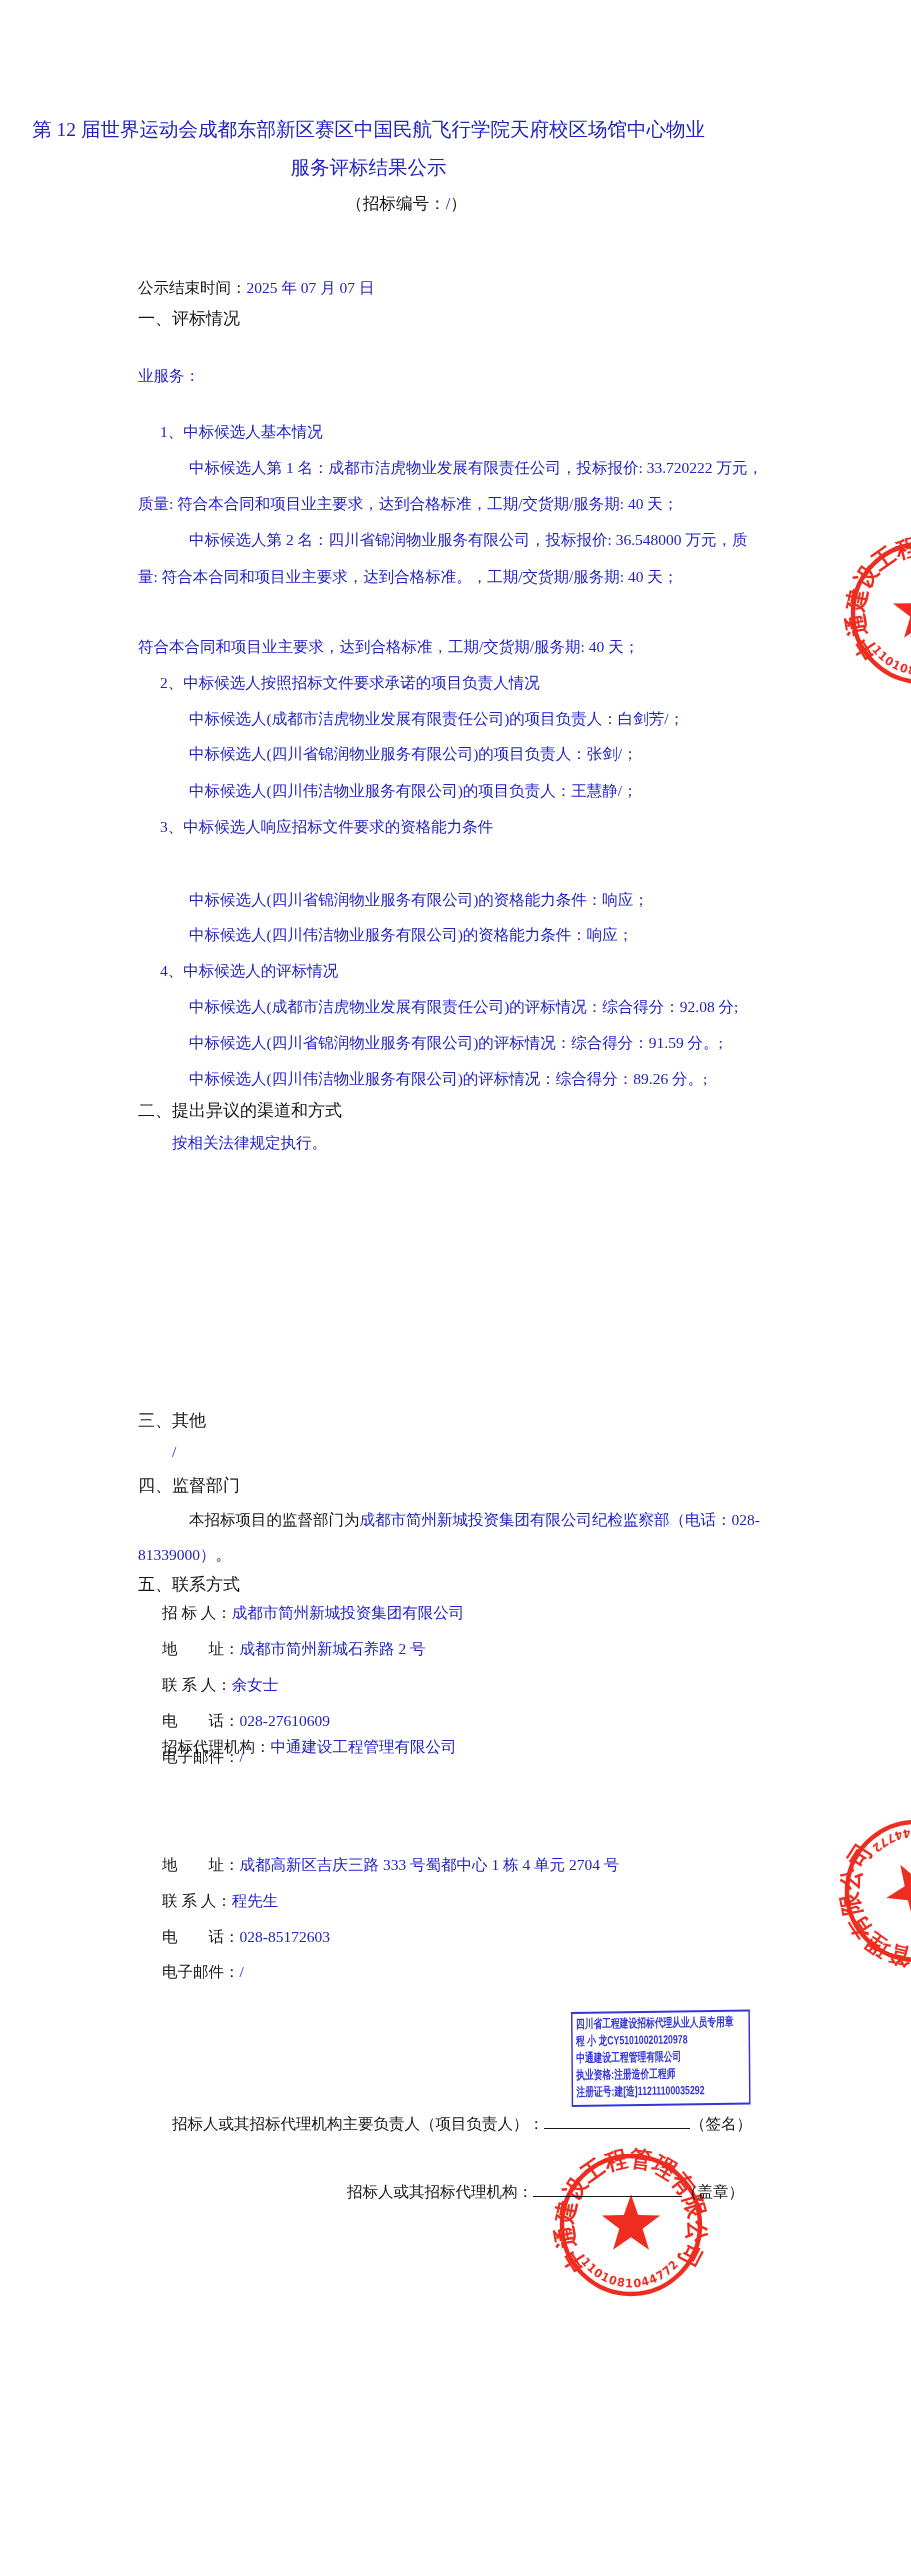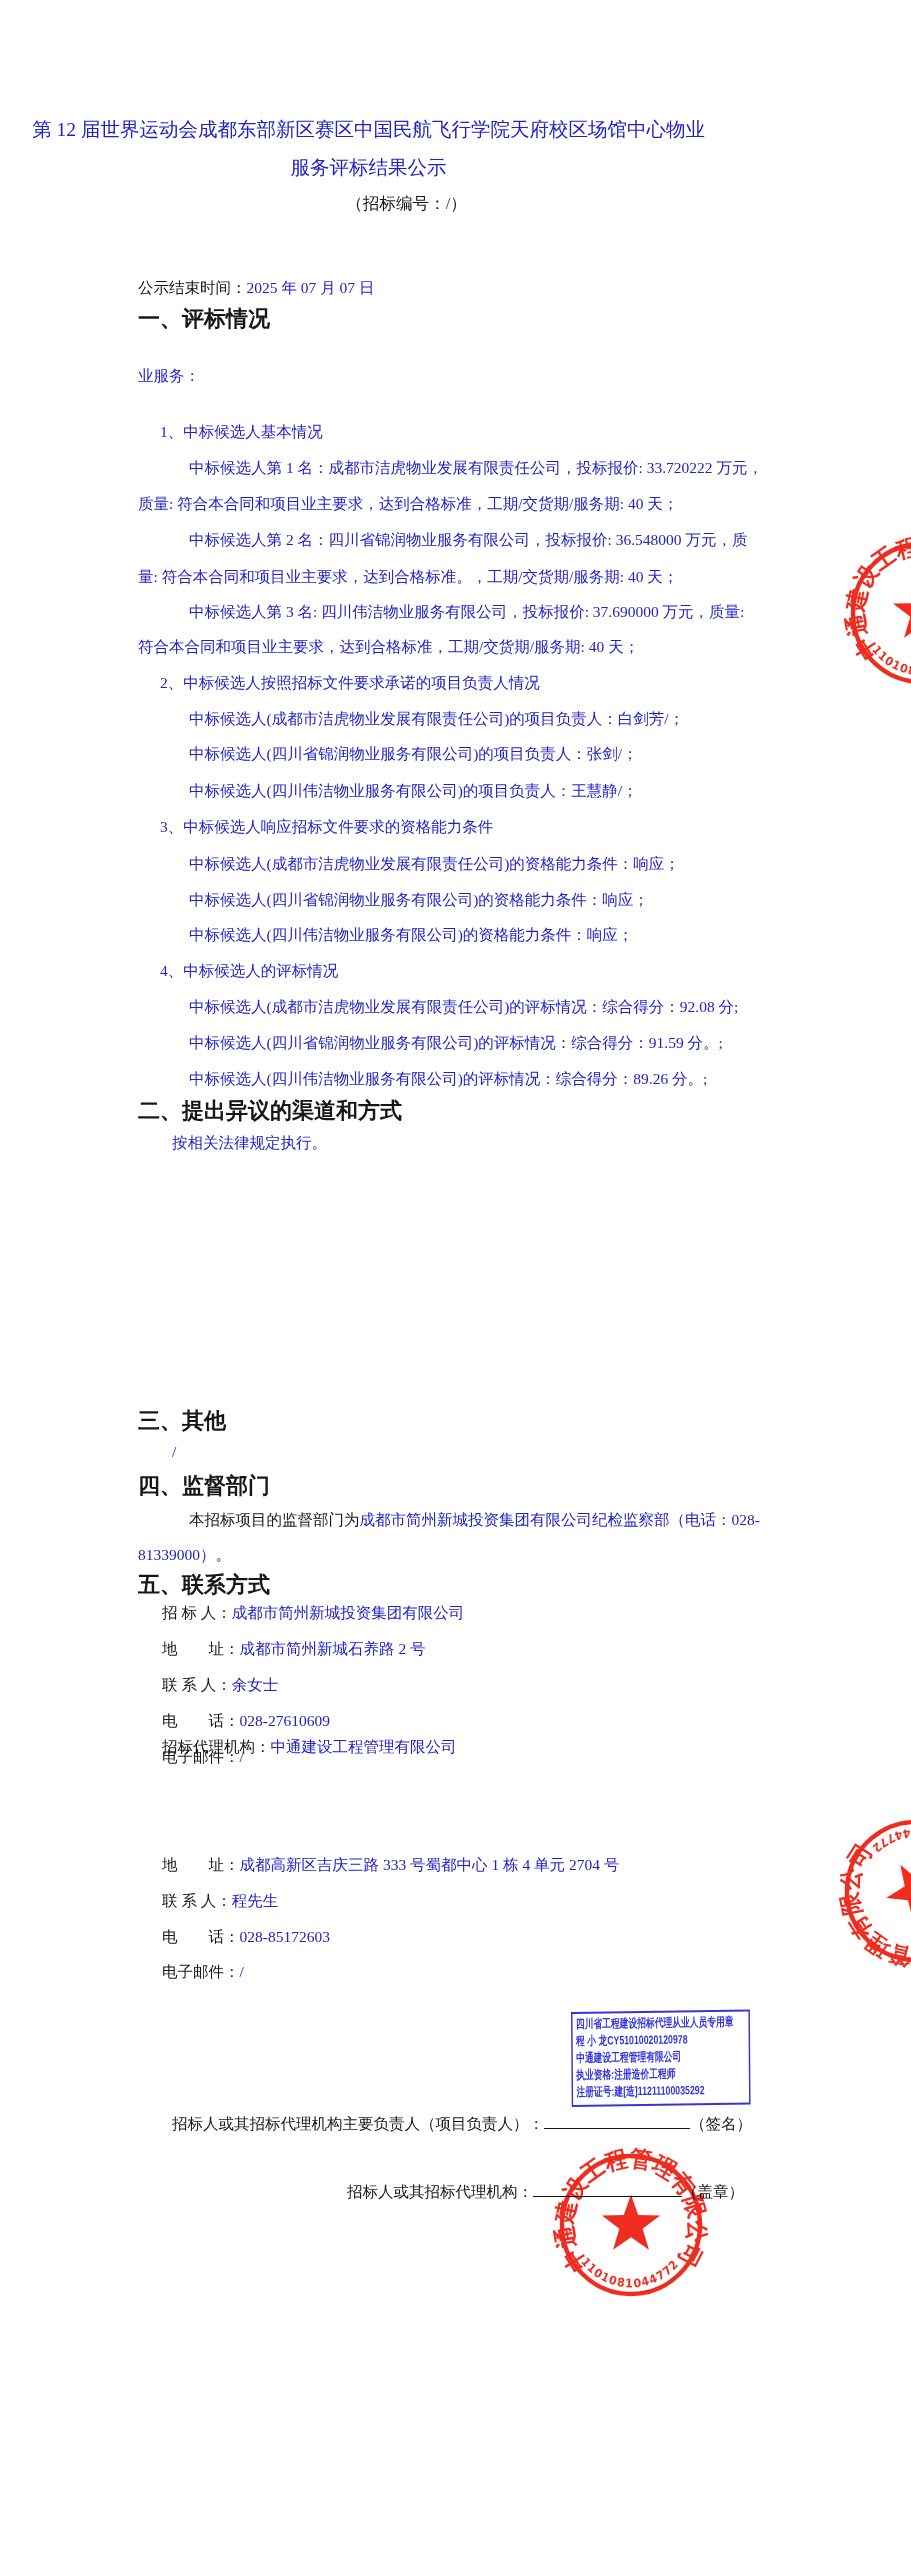--- a/index.html
+++ b/index.html
@@ -15,21 +15,21 @@
   .line{
     position:absolute;
     font-size:15.5px;
     line-height:19.5px;
     white-space:nowrap;
   }
   .blue{color:var(--text-blue,#2222c4);}
   .blk{color:var(--text-black,#151515);}
   .heading{
     font-family:"Liberation Sans","DejaVu Sans",sans-serif;
-    font-weight:700;font-size:22px;
+    font-weight:400;font-size:17px;
   }
   .title{
     position:absolute;left:0;width:737px;
     text-align:center;font-size:19.5px;line-height:23px;
     color:var(--text-blue,#2222c4);
     white-space:nowrap;
   }
   .subtitle-line{position:absolute;left:0;width:813px;text-align:center;font-size:16.6px;white-space:nowrap;}
   .u{display:inline-block;border-bottom:1.1px solid #151515;height:15px;vertical-align:baseline;}
   .u1{width:146px;}
@@ -70,28 +70,26 @@
 
   <div class="line" style="left:138px;top:278px"><span class="blk">公示结束时间：</span><span class="blue">2025 年 07 月 07 日</span></div>
 
   <div class="line heading" style="left:138px;top:309px">一、评标情况</div>
   <div class="line blue" style="left:138px;top:366px">业服务：</div>
   <div class="line blue" style="left:160px;top:422px">1、中标候选人基本情况</div>
   <div class="line blue" style="left:189px;top:458px">中标候选人第 1 名：成都市洁虎物业发展有限责任公司，投标报价: 33.720222 万元，</div>
   <div class="line blue" style="left:138px;top:494px">质量: 符合本合同和项目业主要求，达到合格标准，工期/交货期/服务期: 40 天；</div>
   <div class="line blue" style="left:189px;top:530px">中标候选人第 2 名：四川省锦润物业服务有限公司，投标报价: 36.548000 万元，质</div>
   <div class="line blue" style="left:138px;top:567px">量: 符合本合同和项目业主要求，达到合格标准。，工期/交货期/服务期: 40 天；</div>
-  <div class="line blue" style="left:189px;top:602px">中标候选人第 3 名: 四川伟洁物业服务有限公司，投标报价: 37.690000 万元，质量:</div>
   <div class="line blue" style="left:138px;top:637px">符合本合同和项目业主要求，达到合格标准，工期/交货期/服务期: 40 天；</div>
   <div class="line blue" style="left:160px;top:673px">2、中标候选人按照招标文件要求承诺的项目负责人情况</div>
   <div class="line blue" style="left:189px;top:709px">中标候选人(成都市洁虎物业发展有限责任公司)的项目负责人：白剑芳/；</div>
   <div class="line blue" style="left:189px;top:744px">中标候选人(四川省锦润物业服务有限公司)的项目负责人：张剑/；</div>
   <div class="line blue" style="left:189px;top:781px">中标候选人(四川伟洁物业服务有限公司)的项目负责人：王慧静/；</div>
   <div class="line blue" style="left:160px;top:817px">3、中标候选人响应招标文件要求的资格能力条件</div>
-  <div class="line blue" style="left:189px;top:854px">中标候选人(成都市洁虎物业发展有限责任公司)的资格能力条件：响应；</div>
   <div class="line blue" style="left:189px;top:890px">中标候选人(四川省锦润物业服务有限公司)的资格能力条件：响应；</div>
   <div class="line blue" style="left:189px;top:925px">中标候选人(四川伟洁物业服务有限公司)的资格能力条件：响应；</div>
   <div class="line blue" style="left:160px;top:961px">4、中标候选人的评标情况</div>
   <div class="line blue" style="left:189px;top:997px">中标候选人(成都市洁虎物业发展有限责任公司)的评标情况：综合得分：92.08 分;</div>
   <div class="line blue" style="left:189px;top:1033px">中标候选人(四川省锦润物业服务有限公司)的评标情况：综合得分：91.59 分。;</div>
   <div class="line blue" style="left:189px;top:1069px">中标候选人(四川伟洁物业服务有限公司)的评标情况：综合得分：89.26 分。;</div>
 
   <div class="line heading" style="left:138px;top:1101px">二、提出异议的渠道和方式</div>
   <div class="line blue" style="left:172px;top:1133px">按相关法律规定执行。</div>
 

